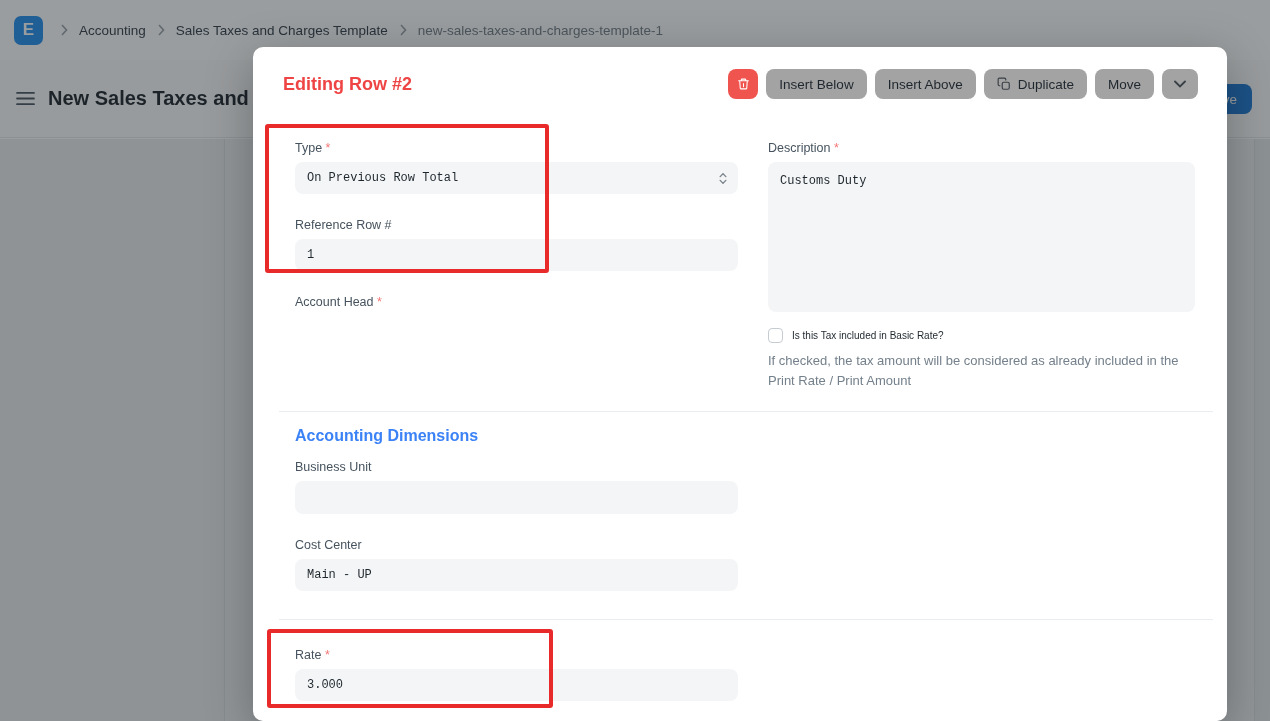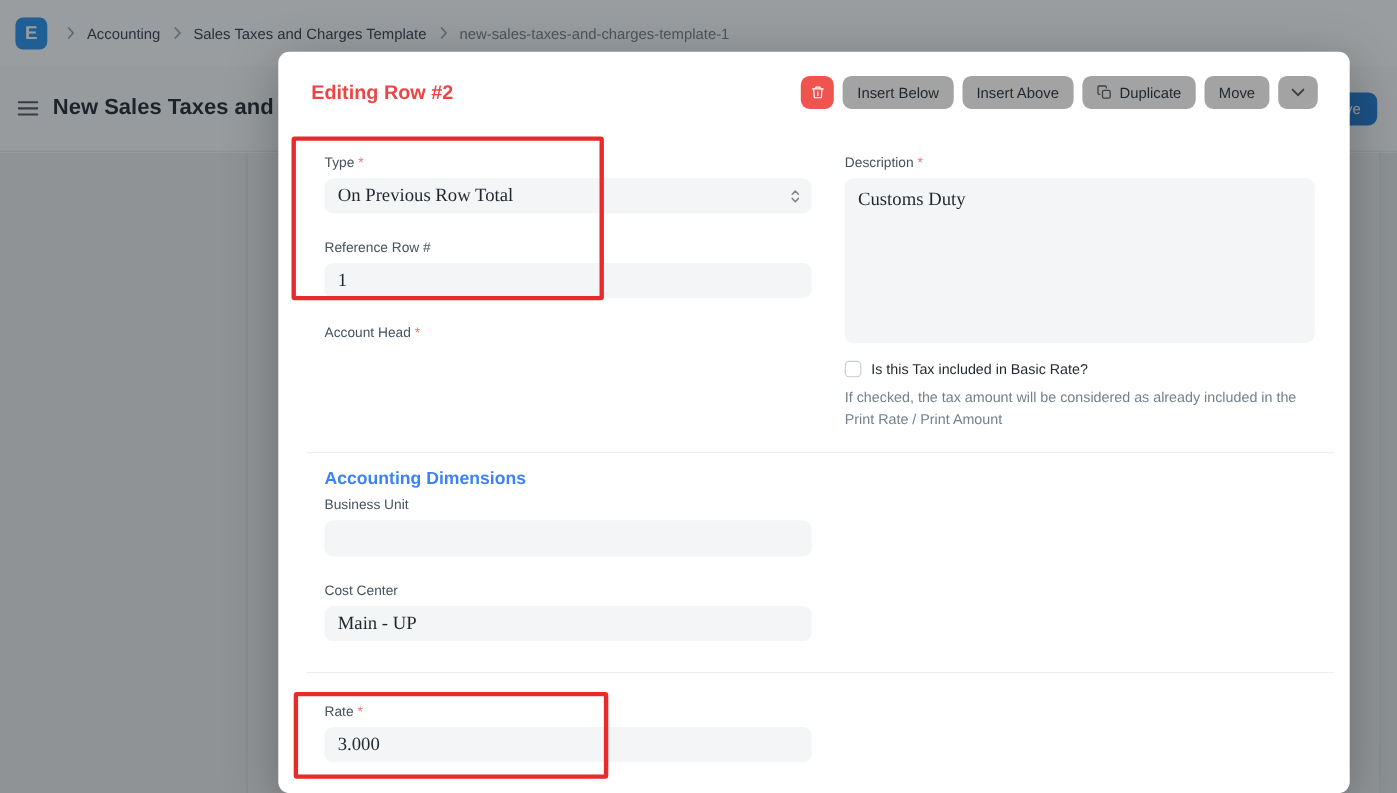--- a/index.html
+++ b/index.html
@@ -79,40 +79,40 @@
   .btn-danger { background:#F0544F; width:30px; padding:0; justify-content:center; }
   .btn-chevron { width:36px; padding:0; justify-content:center; }
 
   .modal-body { padding:42px 30px 0 42px; }
   .grid { display:grid; grid-template-columns:443px 427px; column-gap:30px; align-items:start; }
   .field { margin-bottom:24px; }
   .flabel { display:block; font-size:12.5px; color:#46535E; margin-bottom:6px; line-height:15px; }
   .req { color:#F27474; }
   .control {
     height:32px; width:100%; background:#F4F5F6; border:0; border-radius:8px;
-    padding:0 12px; font-size:17px; color:#1F272E; font-family:Liberation Serif, serif;
+    padding:0 12px; font-size:12px; color:#1F272E; font-family:Liberation Mono, monospace;
     outline:none; display:block;
   }
   .select-control { display:flex; align-items:center; justify-content:space-between; padding-right:10px; cursor:pointer; }
   textarea.control { height:150px; padding:10px 12px; resize:none; line-height:18px; }
   .tall { height:33px; }
 
   .checkbox-row { display:flex; align-items:center; gap:9px; margin-top:16px; }
   .checkbox-row input[type="checkbox"] {
     appearance:none; -webkit-appearance:none; width:15px; height:15px; margin:0;
     border:1px solid #C6CCD2; border-radius:4px; background:#fff; cursor:pointer;
   }
-  .checkbox-label { font-size:13px; color:#1F272E; cursor:pointer; }
+  .checkbox-label { font-size:10px; color:#1F272E; cursor:pointer; }
   .help-text { margin-top:8px; font-size:13px; line-height:19.5px; color:#74808B; max-width:414px; }
 
   .hr { border:0; border-top:1px solid #EBEEF0; margin:21px -16px 0 -16px; }
   .hr-2 { margin-top:28px; }
   .section-title { font-size:16px; font-weight:bold; color:#3b82f6; margin-top:16px; line-height:16px; }
   .half { width:443px; }
-  .mt20 { margin-top:8px; }
+  .mt20 { margin-top:16px; }
   .mt28 { margin-top:28px; }
 
   
   .anno { position:absolute; border:4px solid #E92A2A; border-radius:3px; z-index:30; pointer-events:none; }
   .anno-1 { left:265px; top:124px; width:284px; height:149px; }
   .anno-2 { left:267px; top:629px; width:286px; height:79px; }
 </style>
 </head>
 <body>
 

